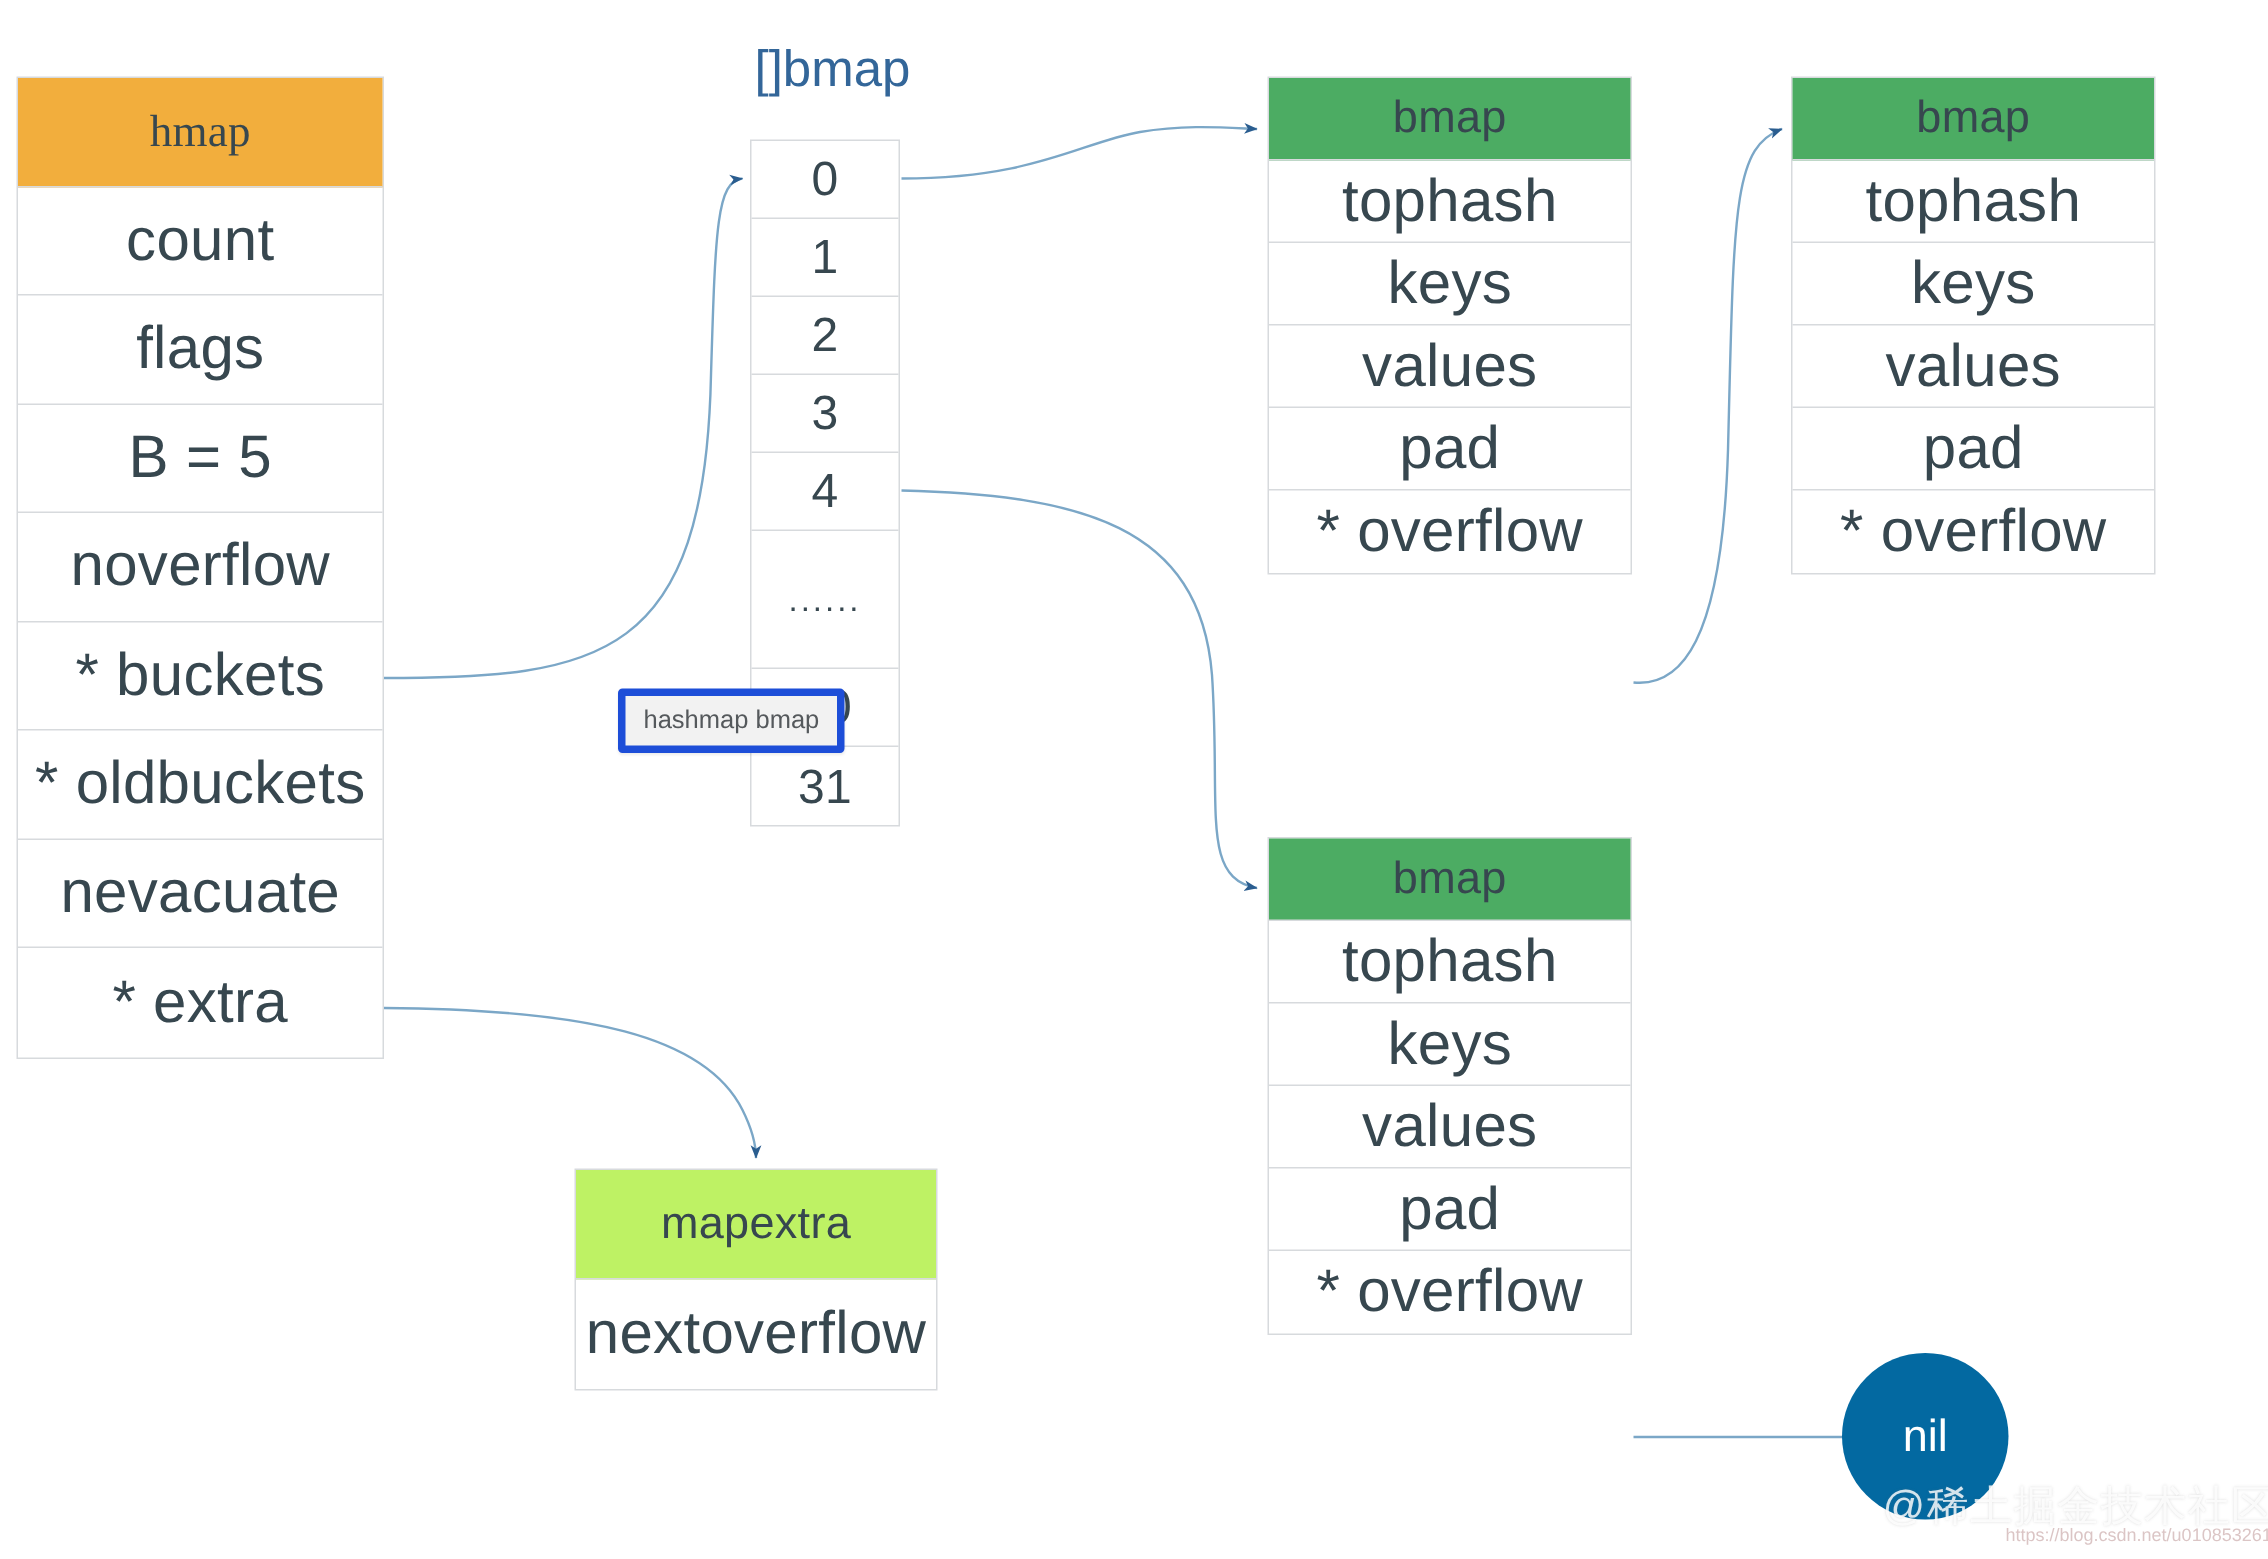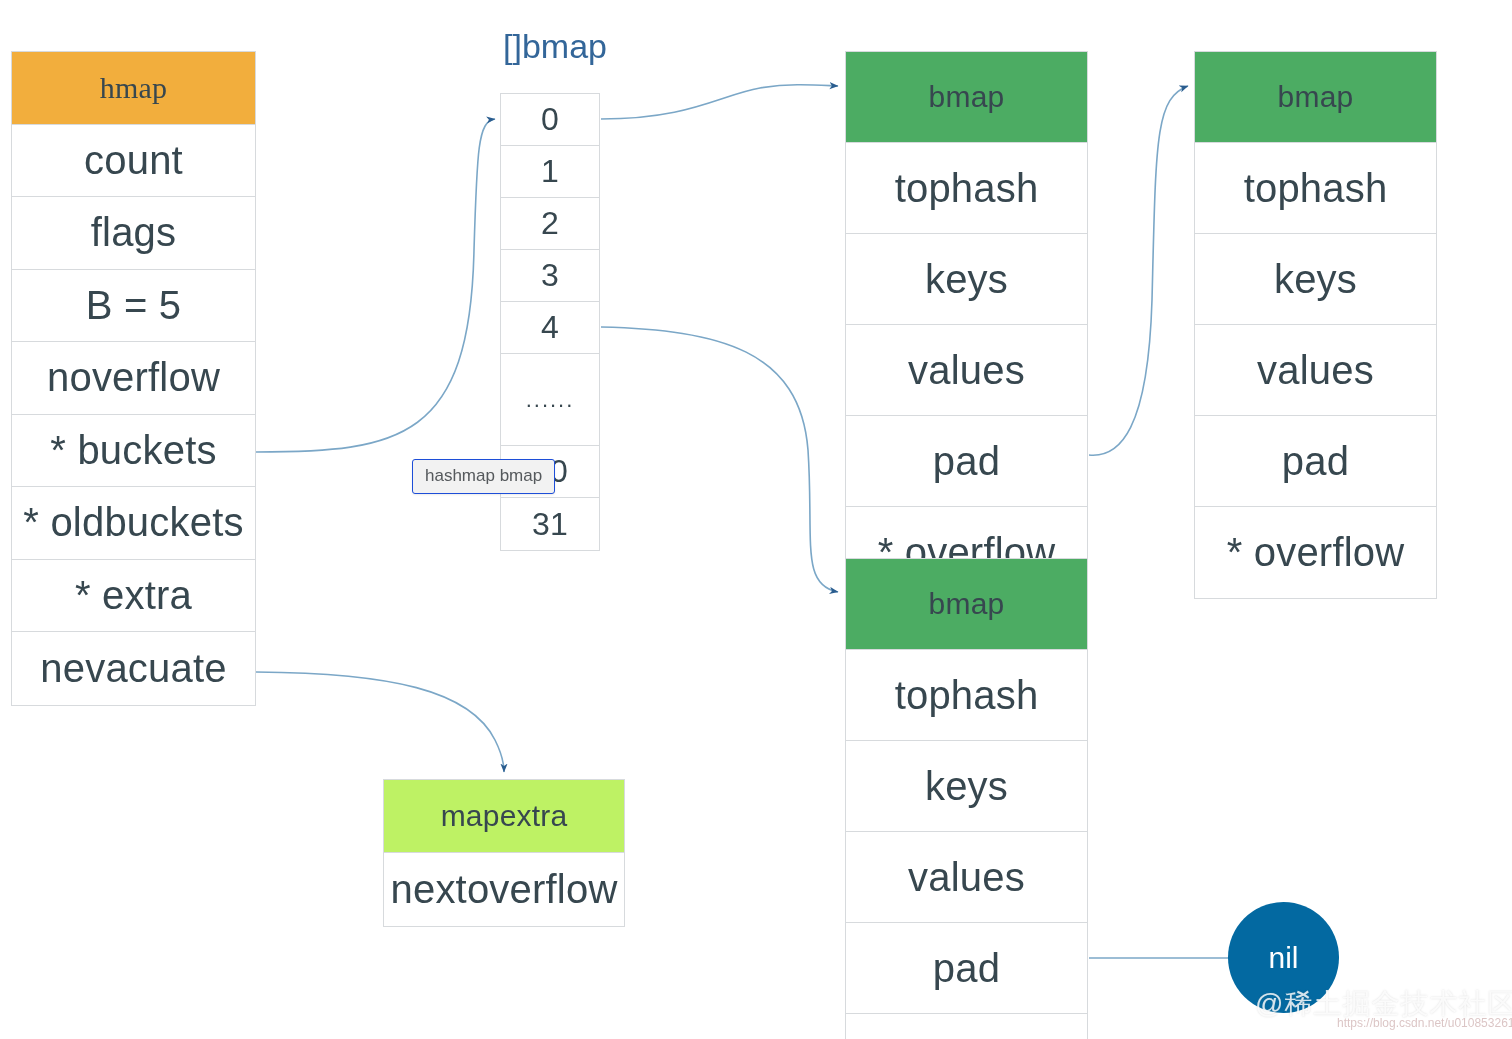--- a/index.html
+++ b/index.html
@@ -65,21 +65,21 @@
     left: 500px; top: 93px; width: 100px;
   }
   #slice .row {
     height: 52px;
     font-size: 32px;
   }
   #slice .row.tall { height: 92px; font-size: 22px; letter-spacing: 2px; color:#37474f;}
 
   
   .bmap { width: 243px; }
-  .bmap .row { height: 91px; }
+  .bmap .row { height: 55px; }
   #bmap1 { left: 845px; top: 51px; }
   #bmap2 { left: 1194px; top: 51px; }
   #bmap3 { left: 845px; top: 558px; }
 
   
   #mapextra { left: 383px; top: 779px; width: 242px; }
   #mapextra .row { height: 73px; }
 
   
   #nil {
@@ -97,21 +97,21 @@
     font-size: 30px;
   }
 
   
   #tooltip {
     position: absolute;
     left: 412px;
     top: 459px;
     padding: 6px 12px 7px 12px;
     background: #f2f2f2;
-    border: 1px solid #1d4ed8;
+    border: 5px solid #1d4ed8;
     border-radius: 3px;
     font-size: 17px;
     color: #55595c;
     white-space: nowrap;
     box-shadow: 0 1px 2px rgba(0,0,0,.08);
   }
 
   
   #watermark {
     position: absolute;
@@ -165,22 +165,22 @@
   </svg>
 
   <div class="struct" id="hmap">
     <div class="row header hdr-orange">hmap</div>
     <div class="row">count</div>
     <div class="row">flags</div>
     <div class="row">B = 5</div>
     <div class="row">noverflow</div>
     <div class="row">* buckets</div>
     <div class="row">* oldbuckets</div>
+    <div class="row">nevacuate</div>
     <div class="row">* extra</div>
-    <div class="row">nevacuate</div>
   </div>
 
   <div id="slice-title">[]bmap</div>
   <div class="struct" id="slice">
     <div class="row">0</div>
     <div class="row">1</div>
     <div class="row">2</div>
     <div class="row">3</div>
     <div class="row">4</div>
     <div class="row tall">......</div>

